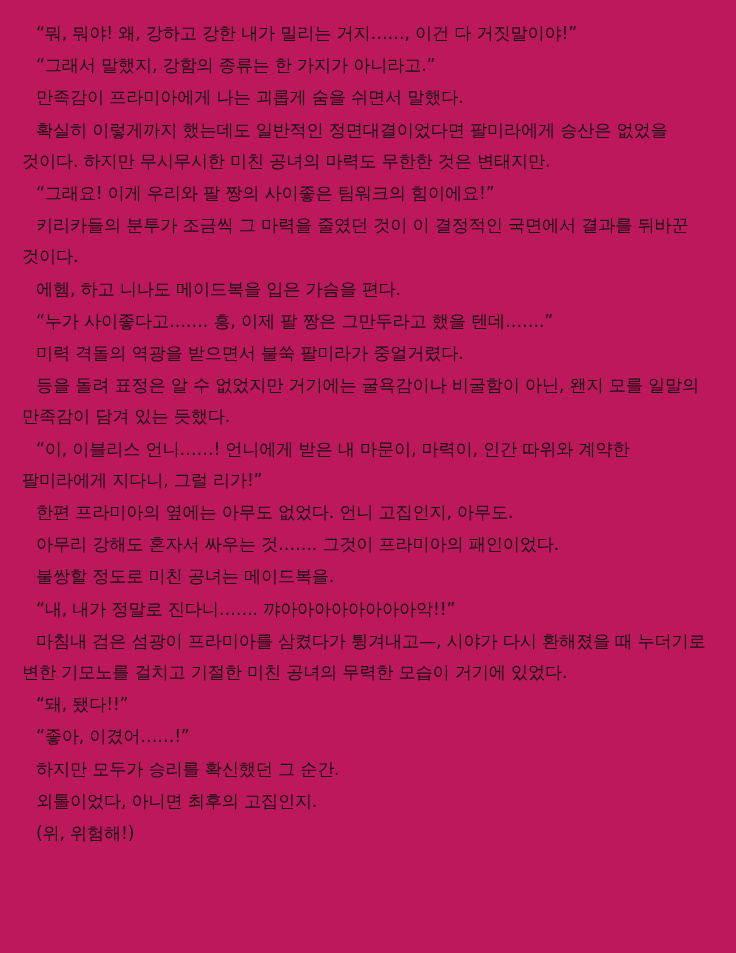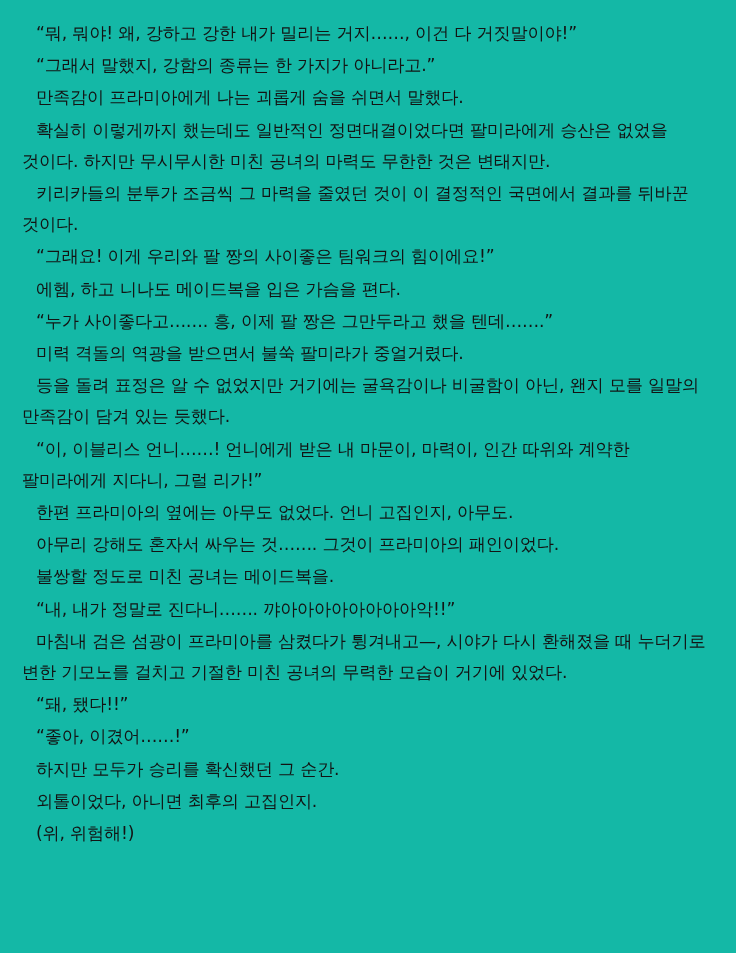--- a/index.html
+++ b/index.html
@@ -12,21 +12,21 @@
     height: 953px;
     font-family: "DejaVu Sans", "Liberation Sans", sans-serif;
     color: #111111;
     overflow: hidden;
   }
   #page {
     box-sizing: border-box;
     width: 736px;
     height: 953px;
     padding: 18px 22px 10px 22px;
-    background: #14b8a6;
+    background: #be185d;
   }
   .para {
     margin: 0 0 1px 0;
     font-size: 17.2px;
     line-height: 31.2px;
     letter-spacing: -0.2px;
     text-align: left;
     word-break: keep-all;
     white-space: pre-wrap;
     color: #131313;
@@ -37,22 +37,22 @@
 </style>
 </head>
 <body>
 
 <div id="page">
   <div id="body-text">
       <p class="para indent">“뭐, 뭐야! 왜, 강하고 강한 내가 밀리는 거지……, 이건 다 거짓말이야!”</p>
       <p class="para indent">“그래서 말했지, 강함의 종류는 한 가지가 아니라고.”</p>
       <p class="para indent">만족감이 프라미아에게 나는 괴롭게 숨을 쉬면서 말했다.</p>
       <p class="para indent">확실히 이렇게까지 했는데도 일반적인 정면대결이었다면 팔미라에게 승산은 없었을 것이다. 하지만 무시무시한 미친 공녀의 마력도 무한한 것은 변태지만.</p>
+      <p class="para indent">“그래요! 이게 우리와 팔 짱의 사이좋은 팀워크의 힘이에요!”</p>
       <p class="para indent">키리카들의 분투가 조금씩 그 마력을 줄였던 것이 이 결정적인 국면에서 결과를 뒤바꾼 것이다.</p>
-      <p class="para indent">“그래요! 이게 우리와 팔 짱의 사이좋은 팀워크의 힘이에요!”</p>
       <p class="para indent">에헴, 하고 니나도 메이드복을 입은 가슴을 편다.</p>
       <p class="para indent">“누가 사이좋다고……. 흥, 이제 팔 짱은 그만두라고 했을 텐데…….”</p>
       <p class="para indent">미력 격돌의 역광을 받으면서 불쑥 팔미라가 중얼거렸다.</p>
       <p class="para indent">등을 돌려 표정은 알 수 없었지만 거기에는 굴욕감이나 비굴함이 아닌, 왠지 모를 일말의 만족감이 담겨 있는 듯했다.</p>
       <p class="para indent">“이, 이블리스 언니……! 언니에게 받은 내 마문이, 마력이, 인간 따위와 계약한 팔미라에게 지다니, 그럴 리가!”</p>
       <p class="para indent">한편 프라미아의 옆에는 아무도 없었다. 언니 고집인지, 아무도.</p>
       <p class="para indent">아무리 강해도 혼자서 싸우는 것……. 그것이 프라미아의 패인이었다.</p>
       <p class="para indent">불쌍할 정도로 미친 공녀는 메이드복을.</p>
       <p class="para indent">“내, 내가 정말로 진다니……. 꺄아아아아아아아아악!!”</p>
       <p class="para indent">마침내 검은 섬광이 프라미아를 삼켰다가 튕겨내고—, 시야가 다시 환해졌을 때 누더기로 변한 기모노를 걸치고 기절한 미친 공녀의 무력한 모습이 거기에 있었다.</p>

